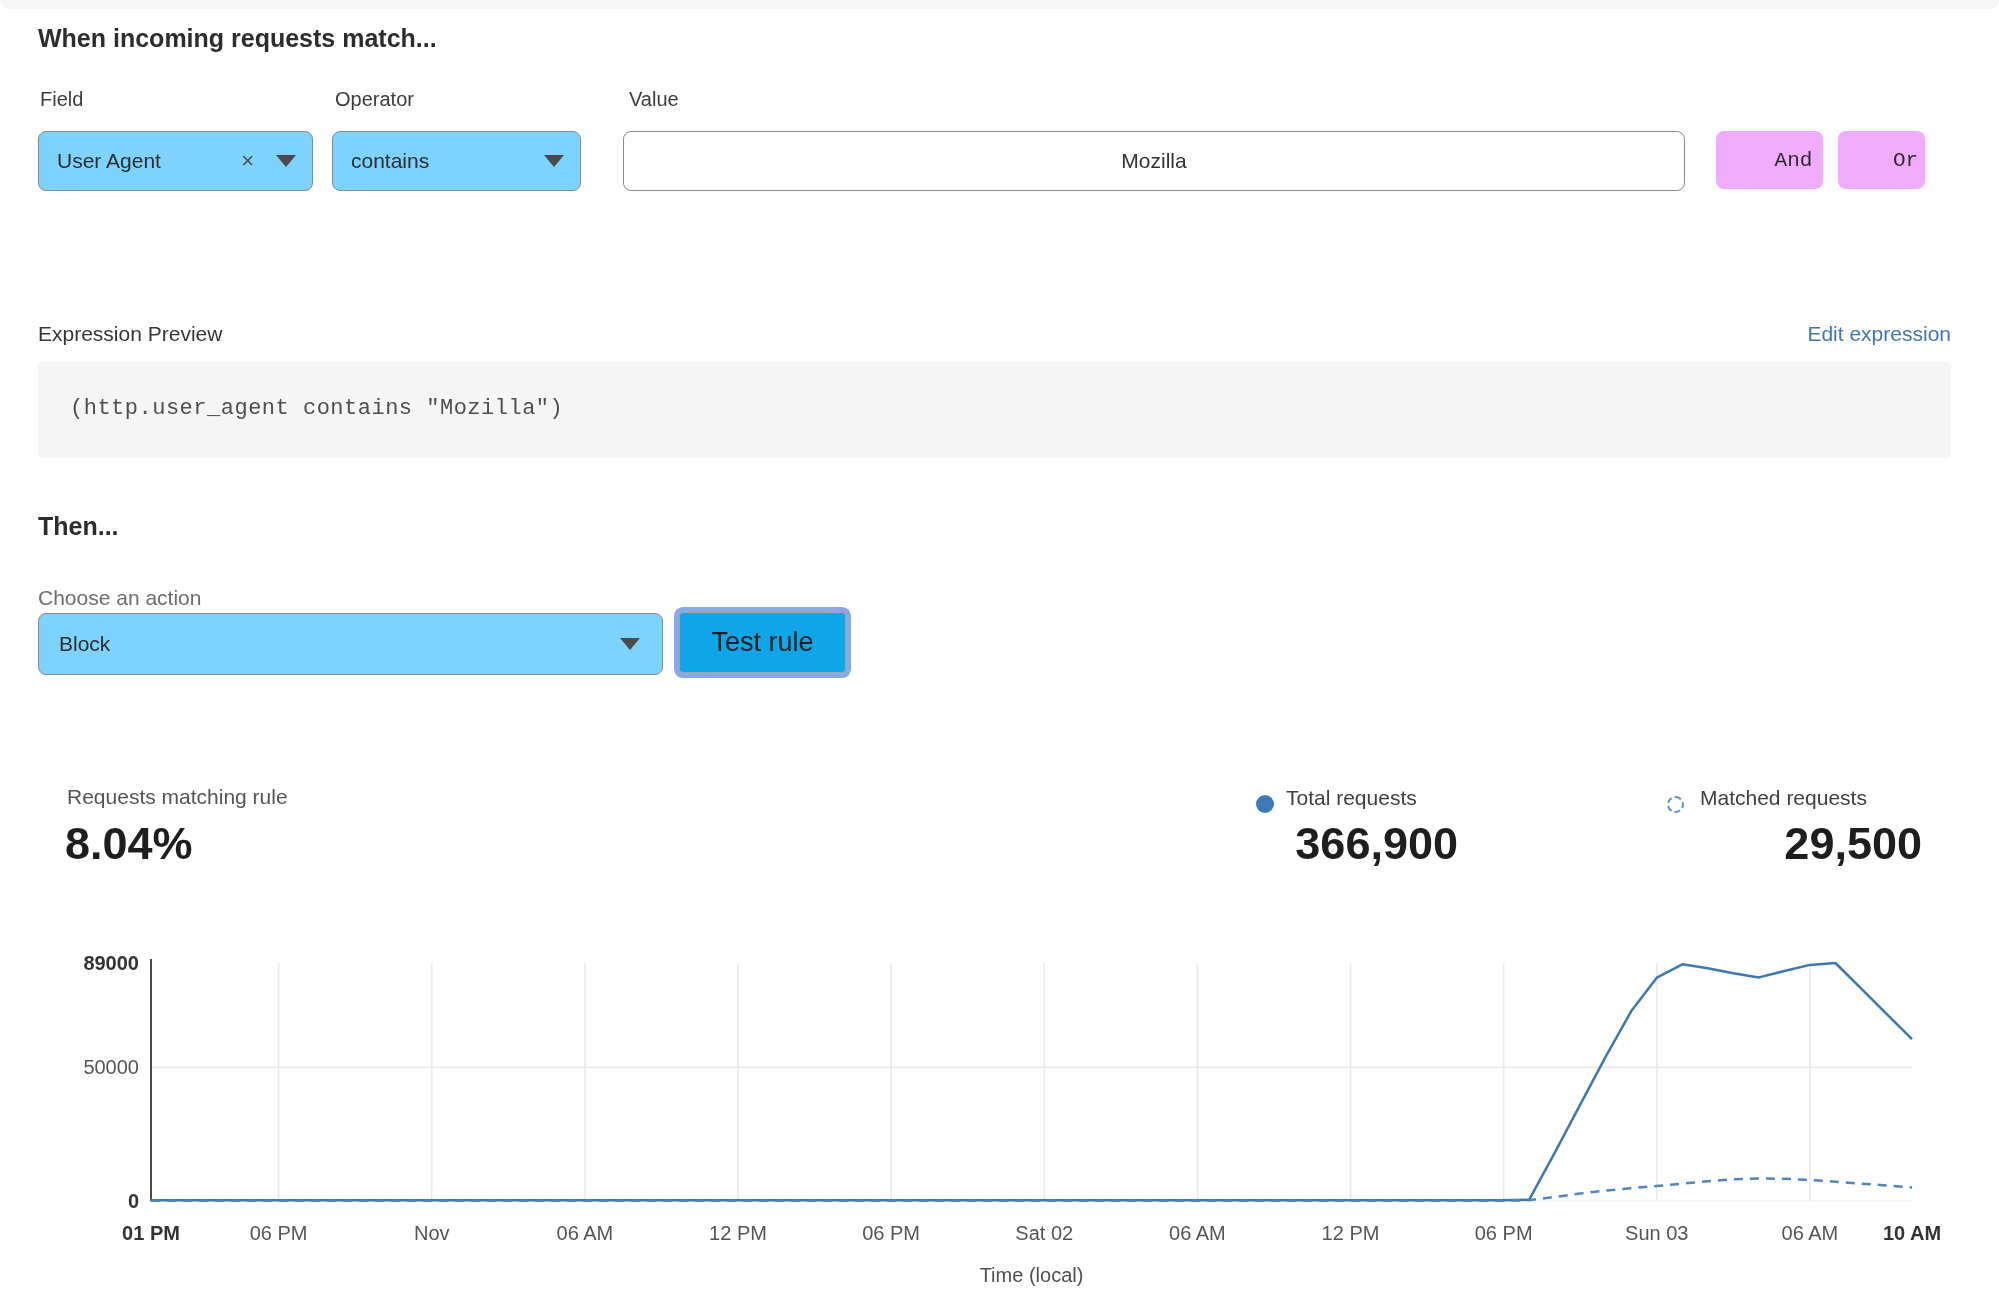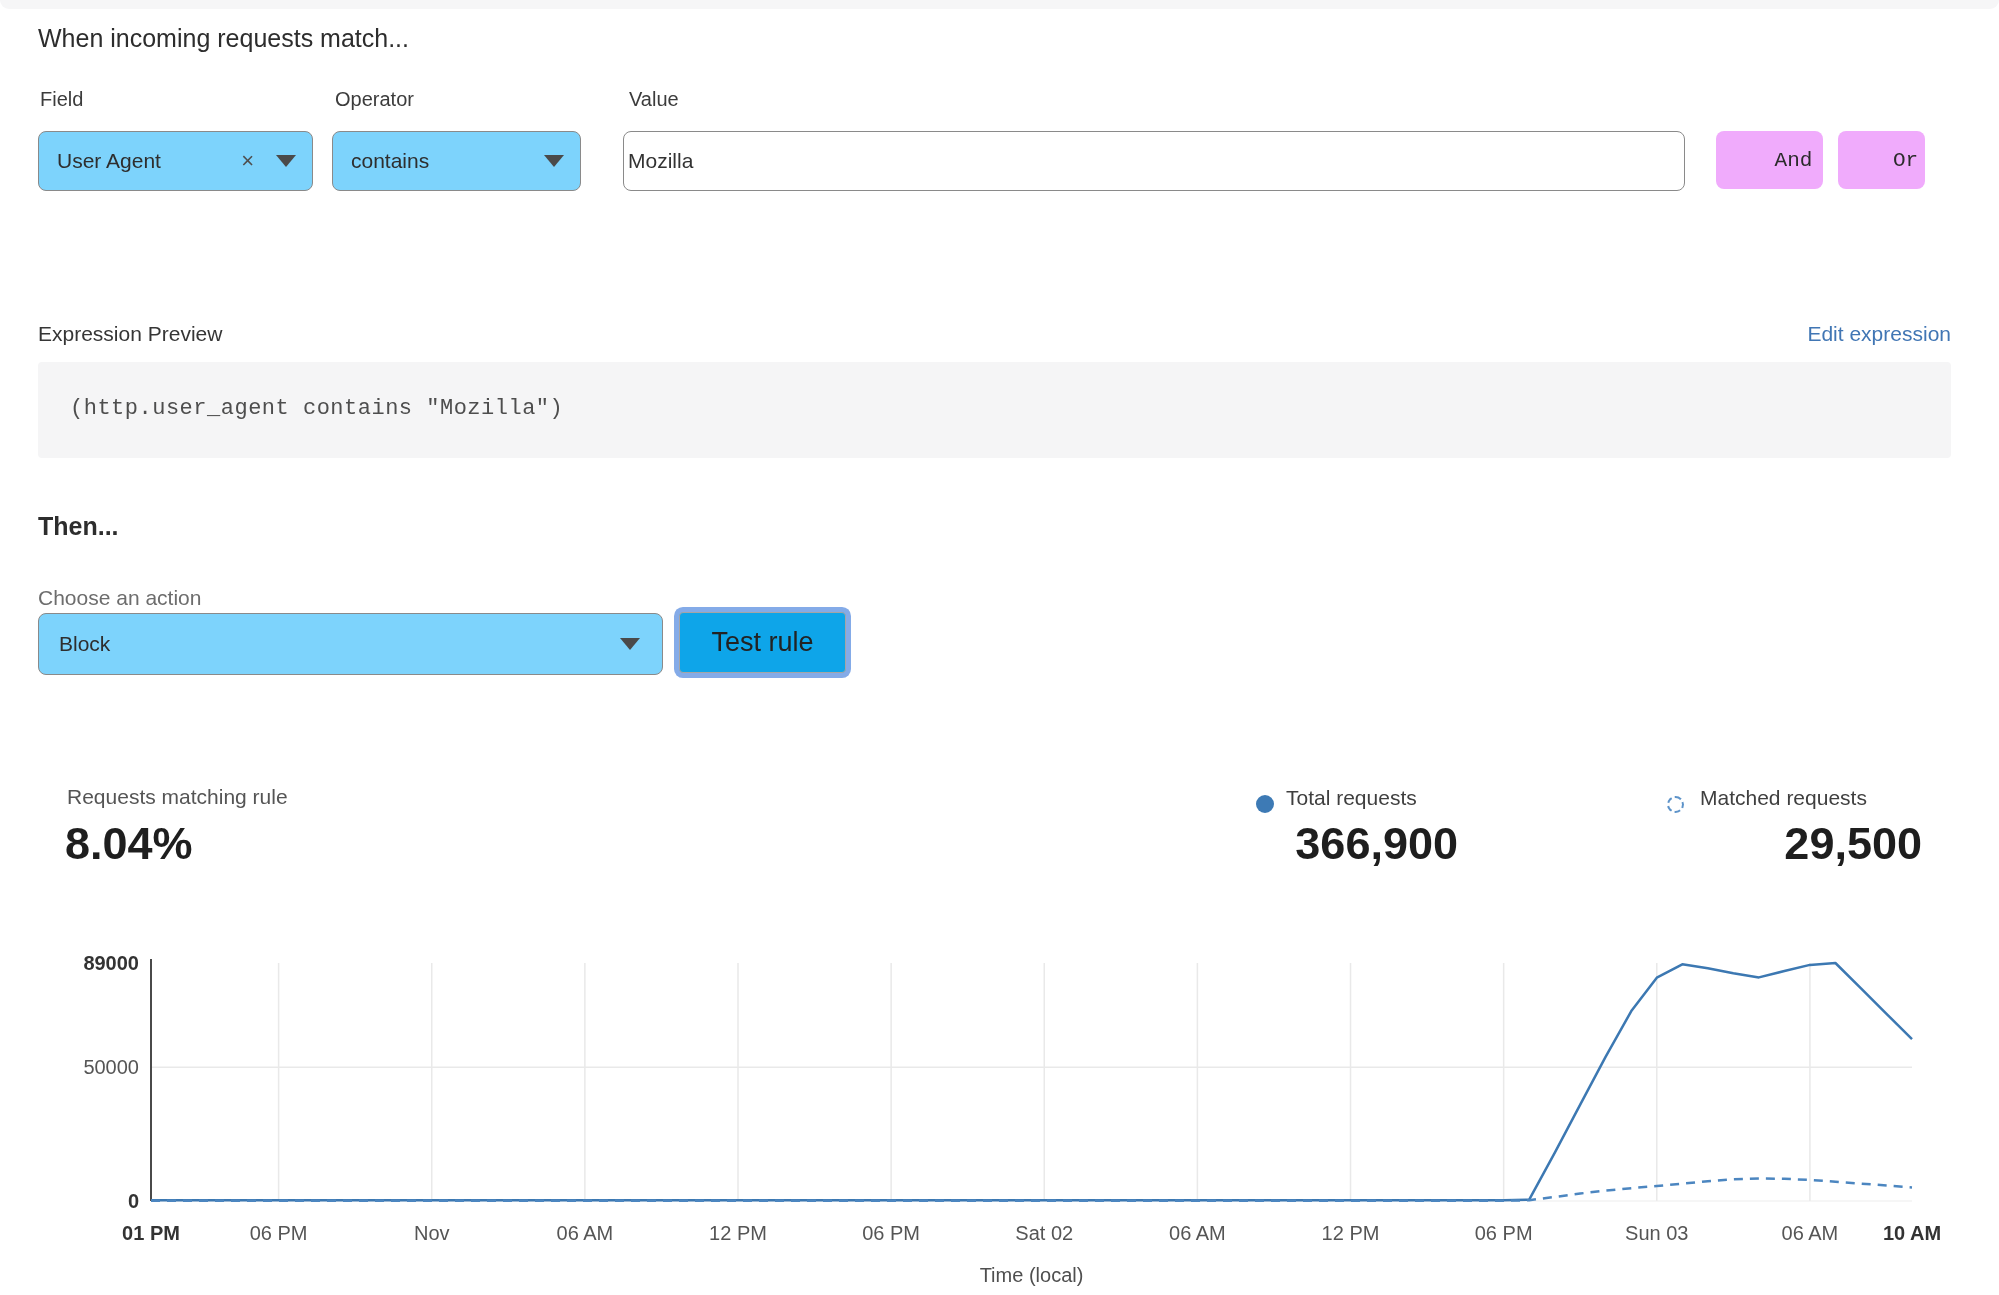--- a/index.html
+++ b/index.html
@@ -1,34 +1,34 @@
 <!DOCTYPE html>
 <html><head>
 <meta charset="utf-8">
 <style>
   * { box-sizing: border-box; margin: 0; padding: 0; }
   body { margin: 0; background: #fff; font-family: "Liberation Sans", sans-serif; }
   #app { position: relative; width: 1999px; height: 1295px; background: #ffffff; overflow: hidden; }
   .top-strip { position: absolute; left: 0; top: 0; width: 1999px; height: 9px; background: #f6f6f7; border-radius: 0 0 10px 10px; }
 
-  .h-when { position: absolute; left: 38px; top: 24px; font-size: 25px; font-weight: 400; color: #2d2d2d; }
+  .h-when { position: absolute; left: 38px; top: 24px; font-size: 25px; font-weight: 700; color: #2d2d2d; }
   .col-label { position: absolute; top: 88px; font-size: 20px; color: #3c3c3c; }
   .lbl-field { left: 40px; } .lbl-operator { left: 335px; } .lbl-value { left: 629px; }
 
   .select { position: absolute; top: 131px; height: 60px; border: 1.5px solid #8a8a8a; border-radius: 8px;
             background: #7dd3fc; display: flex; align-items: center; font-size: 21px; color: #2e2e2e; cursor: pointer; }
   .sel-field { left: 38px; width: 275px; padding: 0 16px 0 18px; }
   .sel-operator { left: 332px; width: 249px; padding: 0 16px 0 18px; }
   .clear-x { margin-left: auto; color: #4f4f4f; font-size: 22px; padding: 0 6px; cursor: pointer; }
   .chevron { width: 0; height: 0; border-left: 10px solid transparent; border-right: 10px solid transparent;
              border-top: 12px solid #4a4a4a; margin-left: 16px; flex: none; }
   .sel-operator .chevron, .sel-block .chevron { margin-left: auto; }
 
   .value-input { position: absolute; left: 623px; top: 131px; width: 1062px; height: 60px; border: 1.5px solid #8a8a8a;
-                 border-radius: 8px; font-size: 21px; color: #333; padding: 0 4px; font-family: "Liberation Sans", sans-serif; }
+                 border-radius: 8px; font-size: 21px; color: #333; padding: 0 4px; font-family: "Liberation Sans", sans-serif; text-align: center; }
   .btn-gray { position: absolute; top: 131px; height: 58px; background: #f0abfc; border: none; border-radius: 8px;
               font-size: 21px; color: #2b2b2b; cursor: pointer; font-family: Liberation Mono, monospace; padding-left: 48px; }
   .btn-and { left: 1716px; width: 107px; }
   .btn-or { left: 1838px; width: 87px; }
 
   .expr-label { position: absolute; left: 38px; top: 322px; font-size: 21px; color: #363636; }
   .edit-link { position: absolute; right: 48px; top: 322px; font-size: 21px; cursor: pointer; text-decoration: none; }
   .code-block { position: absolute; left: 38px; top: 362px; width: 1913px; height: 96px; background: #f5f5f6; border-radius: 4px; }
   .code-text { position: absolute; left: 32px; top: 34px; font-family: "Liberation Mono", monospace;
                font-size: 22px; color: #4e4e4e; letter-spacing: 0.5px; }

